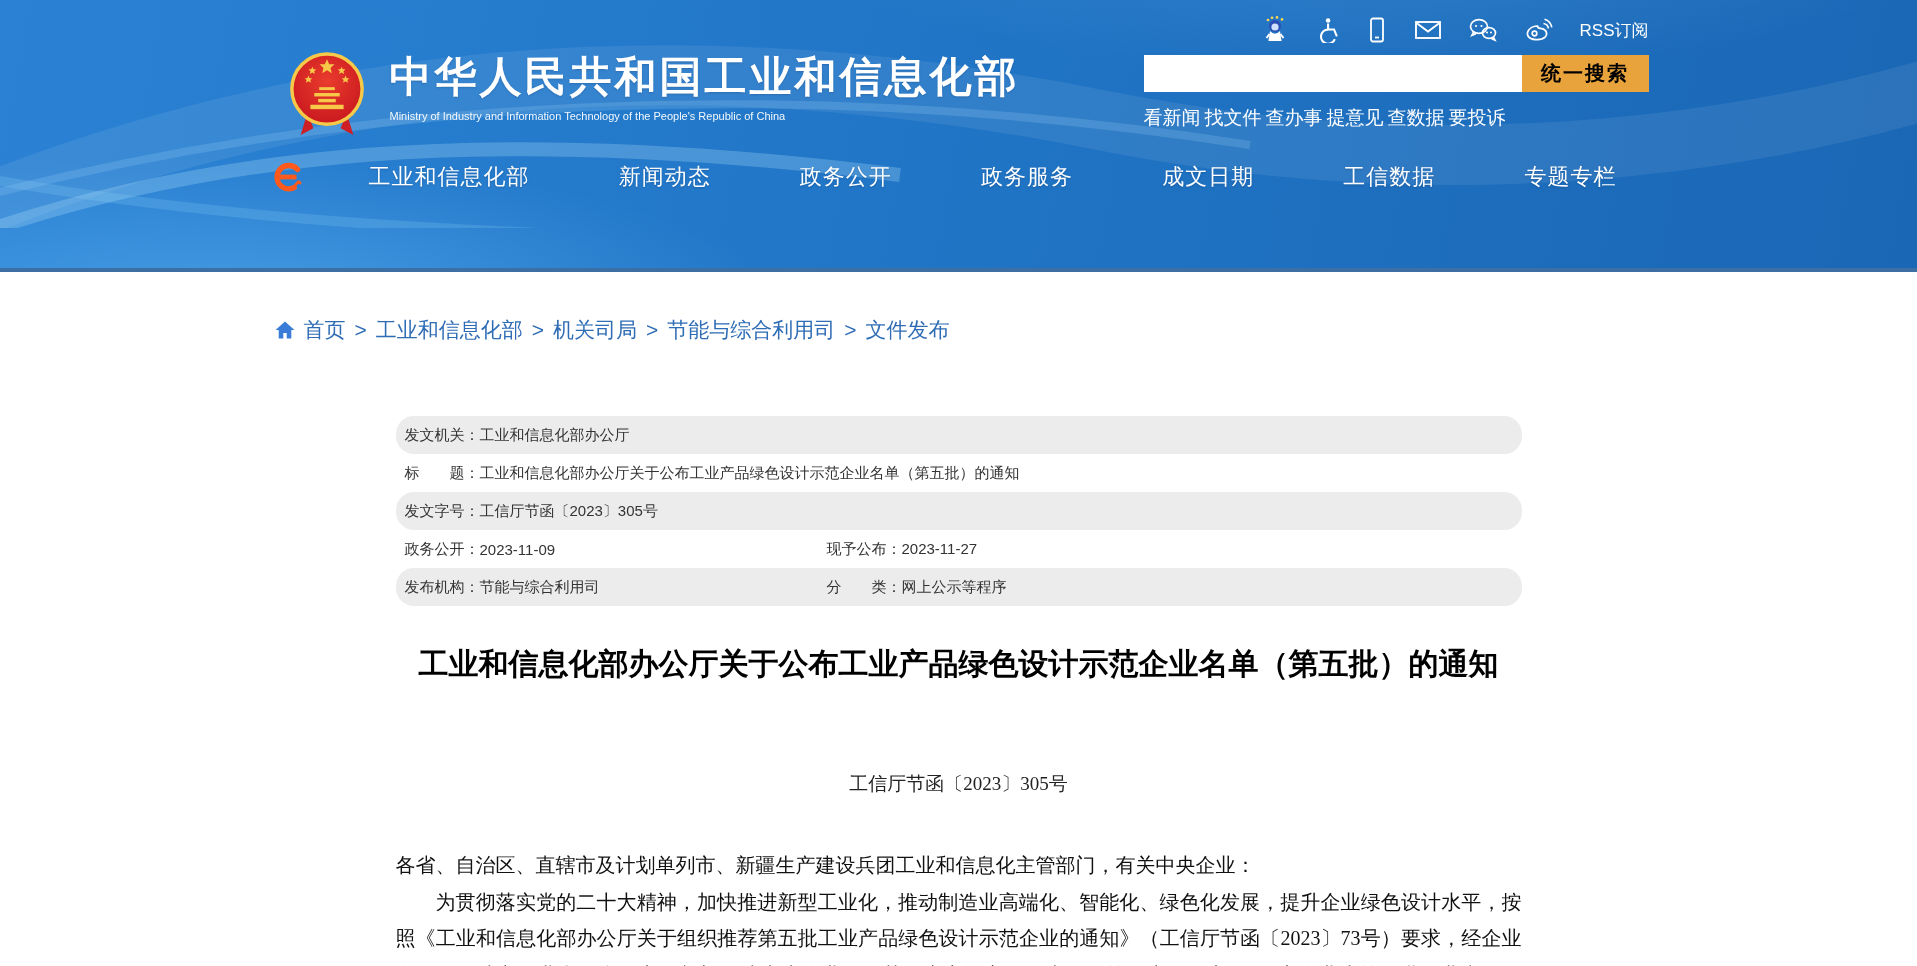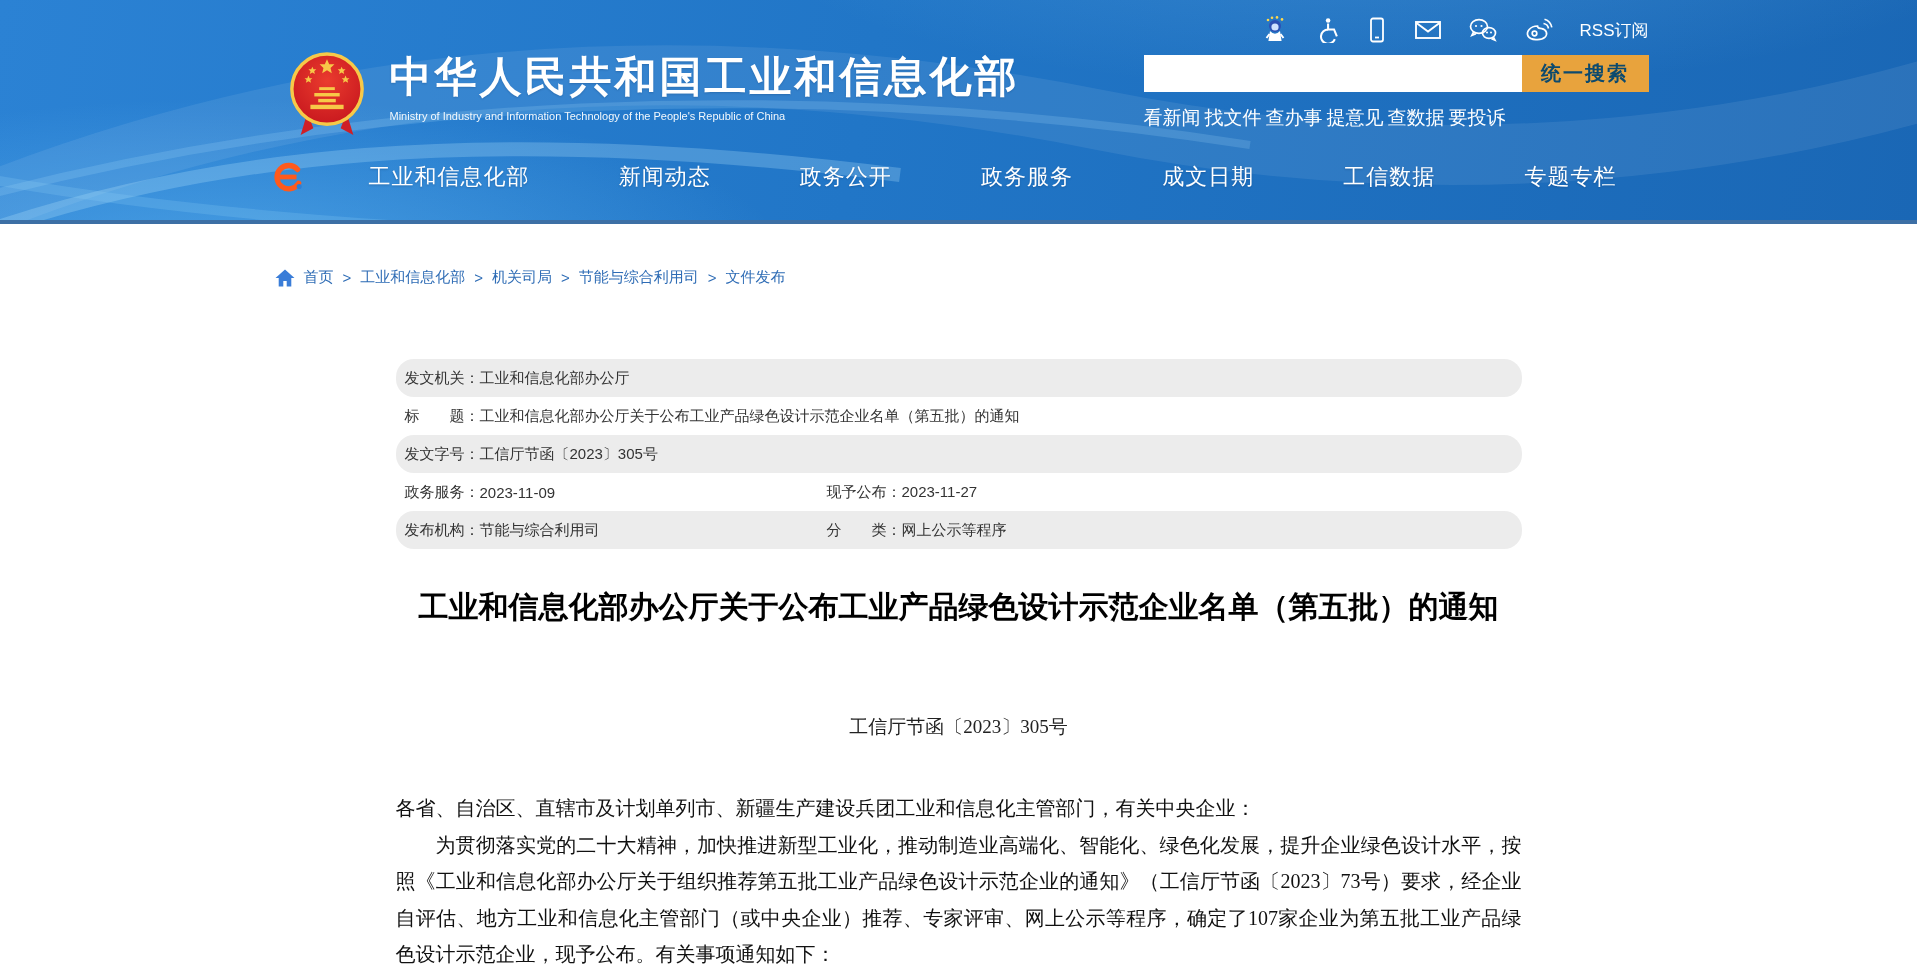--- a/index.html
+++ b/index.html
@@ -1,54 +1,54 @@
 <!DOCTYPE html>
 <html><head>
 <meta charset="utf-8">
 <style>
   * { margin:0; padding:0; box-sizing:border-box; }
   html,body { width:1917px; height:966px; overflow:hidden; background:#fff;
     font-family:"Liberation Sans","DejaVu Sans",sans-serif; }
 
   
-  .site-header { position:relative; height:224px; border-bottom:4px solid #3d6fa5;
+  .site-header { position:relative; height:272px; border-bottom:4px solid #3d6fa5;
     background:
       radial-gradient(900px 260px at 12% 118%, rgba(120,205,255,.40), transparent 62%),
       radial-gradient(1100px 300px at 72% -40%, rgba(140,210,255,.22), transparent 60%),
       linear-gradient(100deg,#2b82d4 0%, #2176c7 45%, #1a67b5 100%);
     overflow:hidden; }
   .header-deco { position:absolute; inset:0; z-index:1; }
   .header-inner { position:relative; z-index:2; width:1380px; height:100%; margin:0 auto; }
 
   .topbar { position:absolute; top:16px; right:0; display:flex; align-items:center; gap:26px; }
   .topbar .icon { display:inline-flex; cursor:pointer; }
   .rss-link { color:#fff; font-size:17px; cursor:pointer; }
 
   .brand { position:absolute; left:17px; top:50px; display:flex; gap:22px; }
   .site-title { font-size:42px; font-weight:bold; color:#fff; letter-spacing:3px;
     line-height:1.1; margin-top:4px; text-shadow:0 1px 2px rgba(0,30,70,.2); }
   .site-subtitle { font-size:11px; color:#f2f8fd; margin-top:10px; }
 
   .search-area { position:absolute; right:0; top:55px; width:505px; }
   .search-row { display:flex; height:37px; }
   .search-input { flex:1; border:none; outline:none; padding:0 10px; font-size:16px; background:#fff; }
-  .search-btn { width:127px; border:none; background:#E8A33D; color:#0c4a6e; font-size:20px;
+  .search-btn { width:127px; border:none; background:#E8A33D; color:#000000; font-size:20px;
     font-weight:bold; letter-spacing:2px; cursor:pointer; font-family:inherit; }
   .quick-links { margin-top:13px; display:flex; gap:4px; }
   .quick-link { color:#fff; font-size:19px; cursor:pointer; text-decoration:none; }
 
   .main-nav { position:absolute; left:0; right:0; top:160px; display:flex; align-items:center; }
   .nav-logo { width:34px; height:34px; margin-left:2px; flex:0 0 auto; }
   .nav-items { flex:1; display:flex; justify-content:space-between; margin-left:64px; margin-right:32px; }
   .nav-item { color:#fff; font-size:22px; letter-spacing:1px; cursor:pointer;
     text-shadow:0 1px 2px rgba(0,30,70,.25); }
 
   
   .breadcrumb-row { width:1380px; margin:44px auto 0; display:flex; align-items:center;
-    gap:9px; font-size:15px; color:#2e6cb5; padding-left:6px; }
+    gap:9px; font-size:21px; color:#2e6cb5; padding-left:6px; }
   .crumb { color:#2e6cb5; cursor:pointer; }
   .crumb-sep { color:#2e6cb5; }
 
   
   .doc-wrap { width:1126px; margin:72px auto 0; }
   .meta-row { position:relative; height:38px; display:flex; align-items:center;
     padding-left:9px; font-size:15px; color:#333; background:#fff; }
   .meta-row.shaded { background:#ececec;border-radius:18px; }
   .meta-cell-2 { position:absolute; left:431px; }
   .doc-title { margin-top:38px; text-align:center; font-size:30px; font-weight:bold; color:#000; }
@@ -221,21 +221,21 @@
     </div>
     <div class="meta-row">
       <span>标　　题：</span>
         <span>工业和信息化部办公厅关于公布工业产品绿色设计示范企业名单（第五批）的通知</span>
     </div>
     <div class="meta-row shaded">
       <span>发文字号：</span>
         <span>工信厅节函〔2023〕305号</span>
     </div>
     <div class="meta-row">
-      <span>政务服务：</span>
+      <span>政务公开：</span>
         <span>2023-11-09</span>
       <span class="meta-cell-2"><span>现予公布：</span><span>2023-11-27</span></span>
     </div>
     <div class="meta-row shaded">
       <span>发布机构：</span>
         <span>节能与综合利用司</span>
       <span class="meta-cell-2"><span>分　　类：</span><span>网上公示等程序</span></span>
     </div>
   </div>
 

